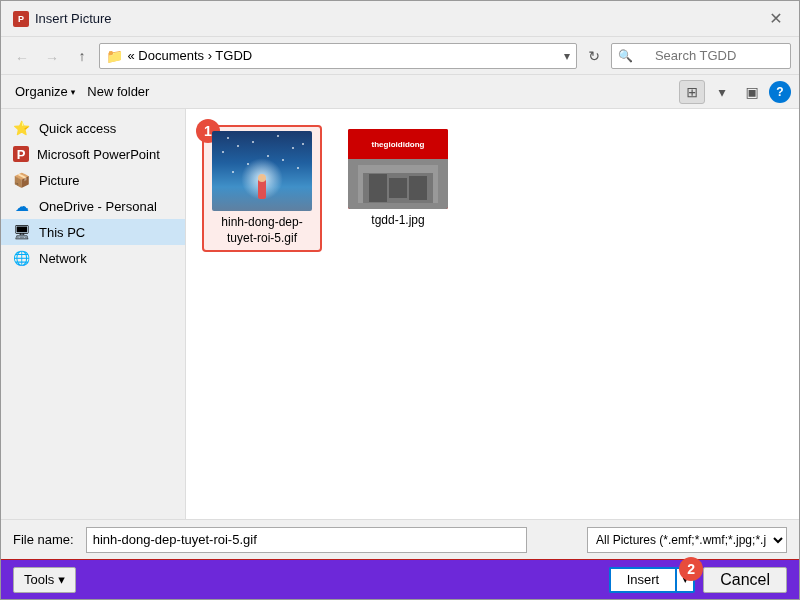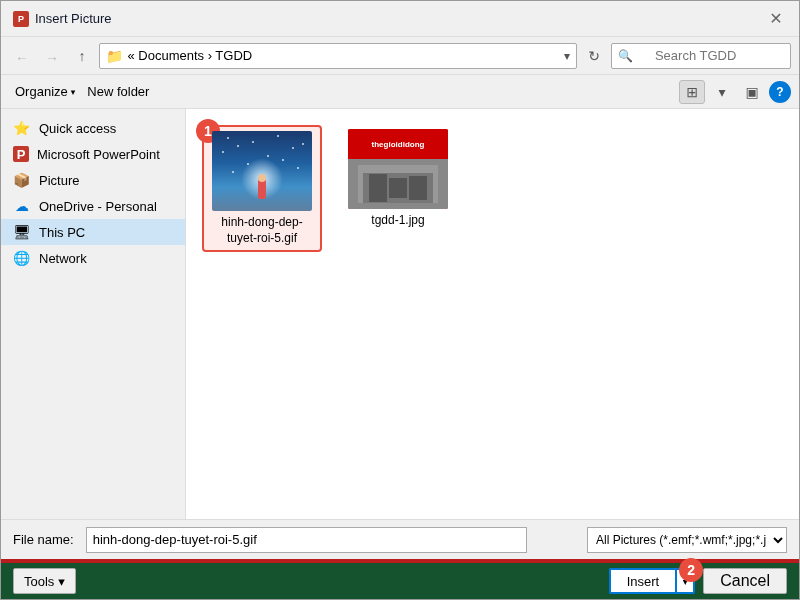--- a/index.html
+++ b/index.html
@@ -398,22 +398,22 @@
       height: 26px;
       border: 1px solid #aaa;
       background: white;
       font-size: 12px;
       padding: 0 4px;
       outline: none;
       margin-left: 48px;
     }
 
     .action-bar {
-      background: #14532d;
-      border-top: 4px solid #b91c1c;
+      background: #6d28d9;
+      border-top: 1px solid #b91c1c;
       padding: 6px 12px;
       display: flex;
       align-items: center;
       justify-content: flex-end;
       gap: 8px;
       height: 40px;
     }
     .tools-btn {
       height: 26px;
       border: 1px solid #aaa;

